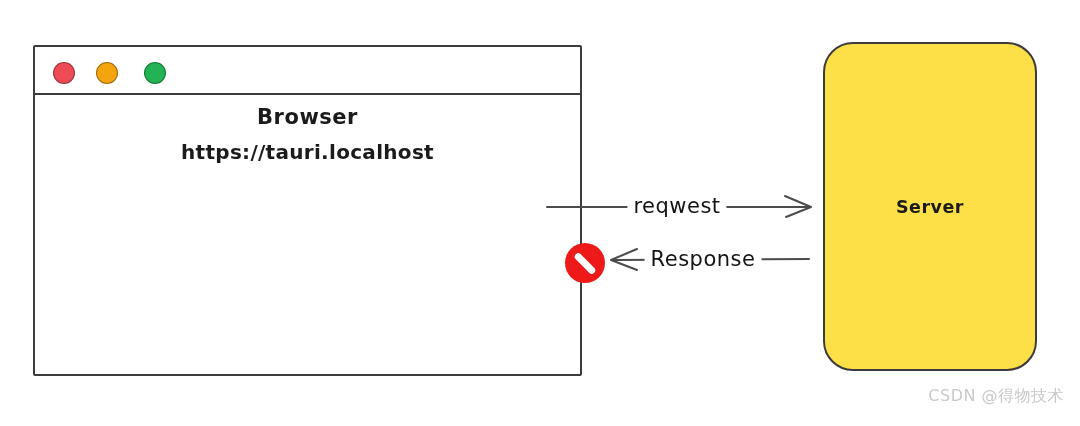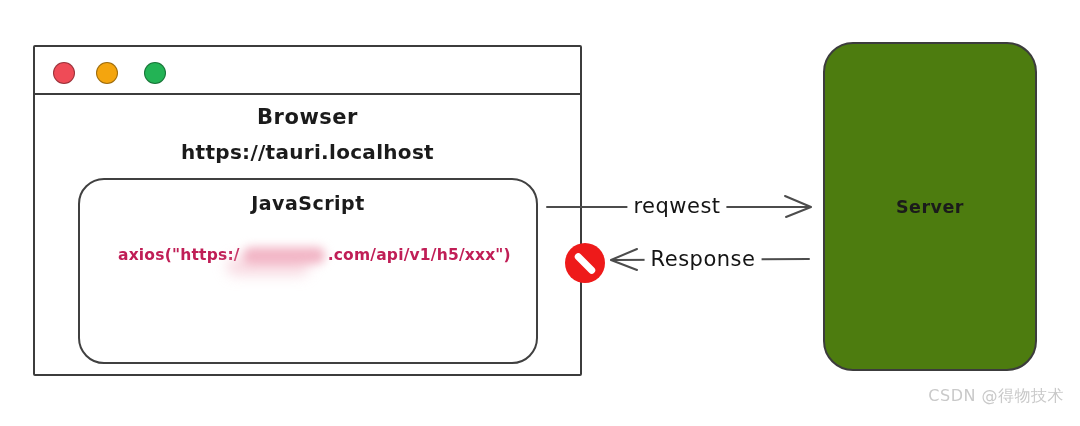--- a/index.html
+++ b/index.html
@@ -135,21 +135,21 @@
     transform: rotate(45deg);
   }
 
   
   .server-box {
     position: absolute;
     left: 823px; top: 42px;
     width: 214px; height: 329px;
     border: 2px solid #3c3c3c;
     border-radius: 30px;
-    background: #4d7c0f;
+    background: #fde047;
     display: flex;
     align-items: center;
     justify-content: center;
   }
   .server-label {
     font-size: 17.5px;
     font-weight: 600;
     color: #1b1b1b;
     letter-spacing: 0.5px;
   }
@@ -172,28 +172,20 @@
   <div class="browser-window">
     <div class="titlebar">
       <span class="traffic-light tl-close" style="background: rgb(239, 75, 87);"></span>
       <span class="traffic-light tl-min" style="background: rgb(244, 165, 14);"></span>
       <span class="traffic-light tl-max" style="background: rgb(35, 179, 85);"></span>
     </div>
 
     <div class="browser-title">Browser</div>
     <div class="browser-url">https://tauri.localhost</div>
 
-    <div class="js-panel">
-      <div class="js-title">JavaScript</div>
-      <div class="code-line" style="color: rgb(192, 30, 86);">
-        <span>axios("https:/</span>
-        <span class="code-redacted"></span>
-        <span>.com/api/v1/h5/xxx")</span>
-      </div>
-    </div>
   </div>
 
   <svg class="arrows-layer" viewBox="0 0 1080 426" xmlns="http://www.w3.org/2000/svg">
     <g>
       <line class="arrow-stroke" x1="547" y1="207" x2="809" y2="207"></line>
       <path class="arrow-stroke" d="M811 207 L785 196 M811 207 L786 217"></path>
     </g>
     <g>
       <line class="arrow-stroke" x1="809" y1="259" x2="613" y2="260"></line>
       <path class="arrow-stroke" d="M611 260 L637 249 M611 260 L637 270"></path>

